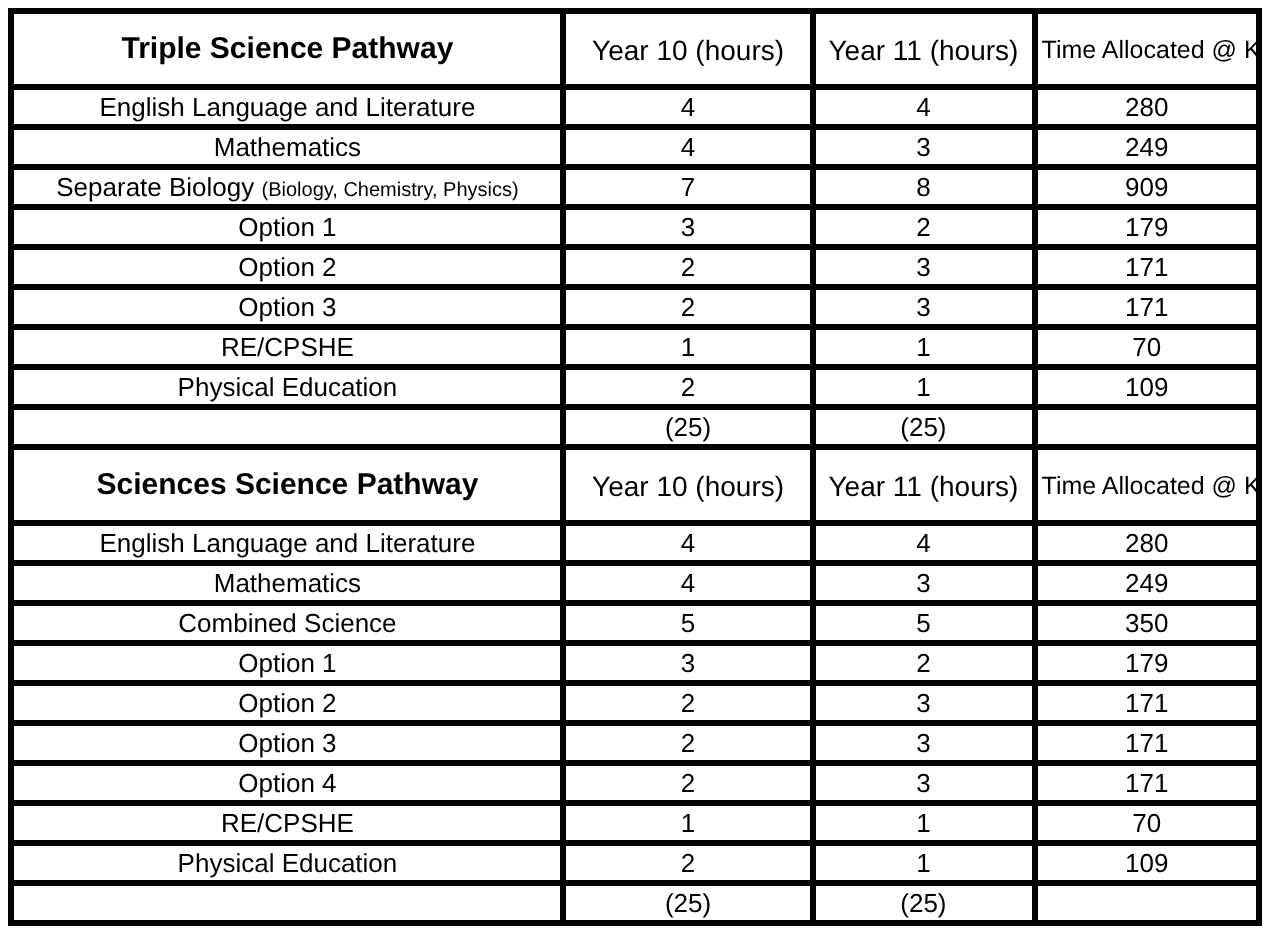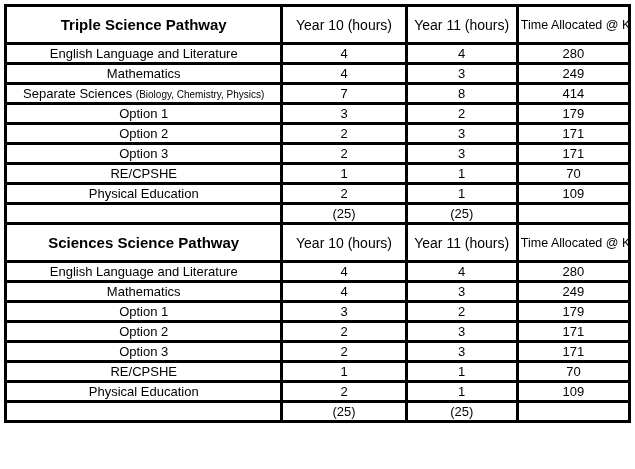--- a/index.html
+++ b/index.html
@@ -80,24 +80,24 @@
           <td>4</td>
           <td>280</td>
         </tr>
         <tr class="data-row">
           <td class="subject-cell"><span>Mathematics</span></td>
           <td>4</td>
           <td>3</td>
           <td>249</td>
         </tr>
         <tr class="data-row">
-          <td class="subject-cell"><span>Separate Sciences</span> <span class="subject-note">(Biology, Chemistry, Physics)</span></td>
+          <td class="subject-cell"><span>Separate Biology</span> <span class="subject-note">(Biology, Chemistry, Physics)</span></td>
           <td>7</td>
           <td>8</td>
-          <td>414</td>
+          <td>909</td>
         </tr>
         <tr class="data-row">
           <td class="subject-cell"><span>Option 1</span></td>
           <td>3</td>
           <td>2</td>
           <td>179</td>
         </tr>
         <tr class="data-row">
           <td class="subject-cell"><span>Option 2</span></td>
           <td>2</td>
@@ -140,33 +140,45 @@
           <td>4</td>
           <td>280</td>
         </tr>
         <tr class="data-row">
           <td class="subject-cell"><span>Mathematics</span></td>
           <td>4</td>
           <td>3</td>
           <td>249</td>
         </tr>
         <tr class="data-row">
+          <td class="subject-cell"><span>Combined Science</span></td>
+          <td>5</td>
+          <td>5</td>
+          <td>350</td>
+        </tr>
+        <tr class="data-row">
           <td class="subject-cell"><span>Option 1</span></td>
           <td>3</td>
           <td>2</td>
           <td>179</td>
         </tr>
         <tr class="data-row">
           <td class="subject-cell"><span>Option 2</span></td>
           <td>2</td>
           <td>3</td>
           <td>171</td>
         </tr>
         <tr class="data-row">
           <td class="subject-cell"><span>Option 3</span></td>
+          <td>2</td>
+          <td>3</td>
+          <td>171</td>
+        </tr>
+        <tr class="data-row">
+          <td class="subject-cell"><span>Option 4</span></td>
           <td>2</td>
           <td>3</td>
           <td>171</td>
         </tr>
         <tr class="data-row">
           <td class="subject-cell"><span>RE/CPSHE</span></td>
           <td>1</td>
           <td>1</td>
           <td>70</td>
         </tr>

